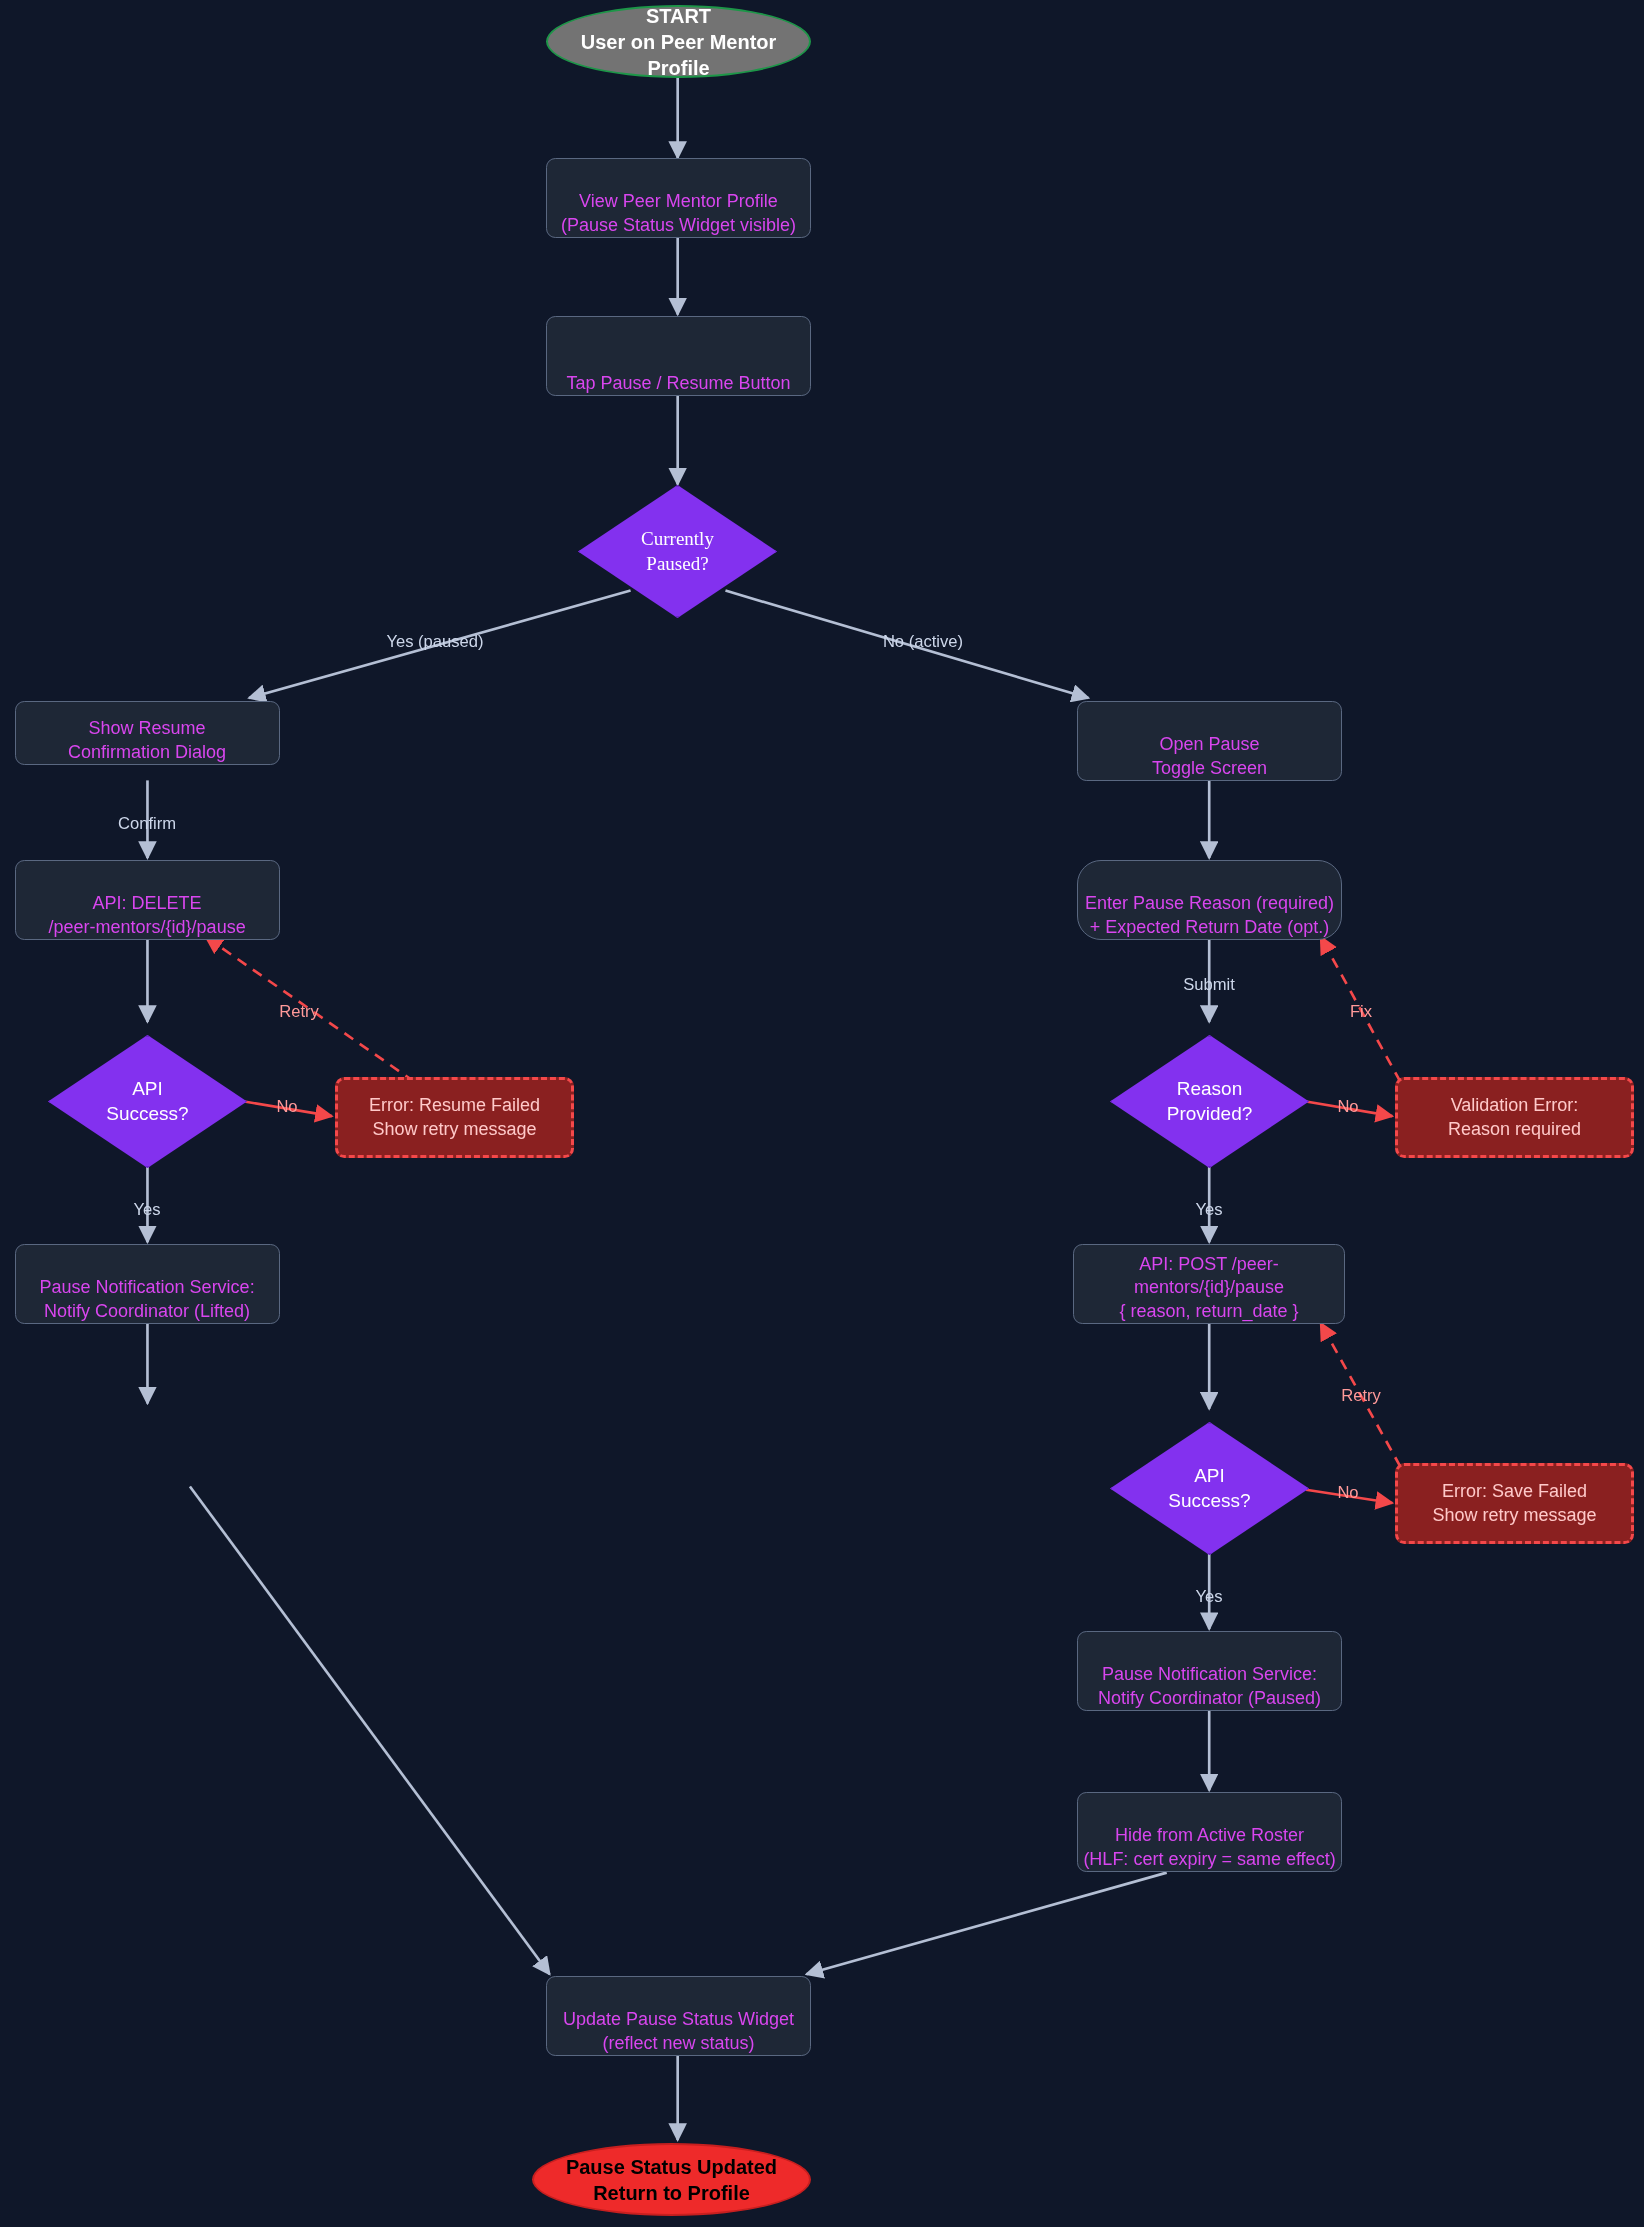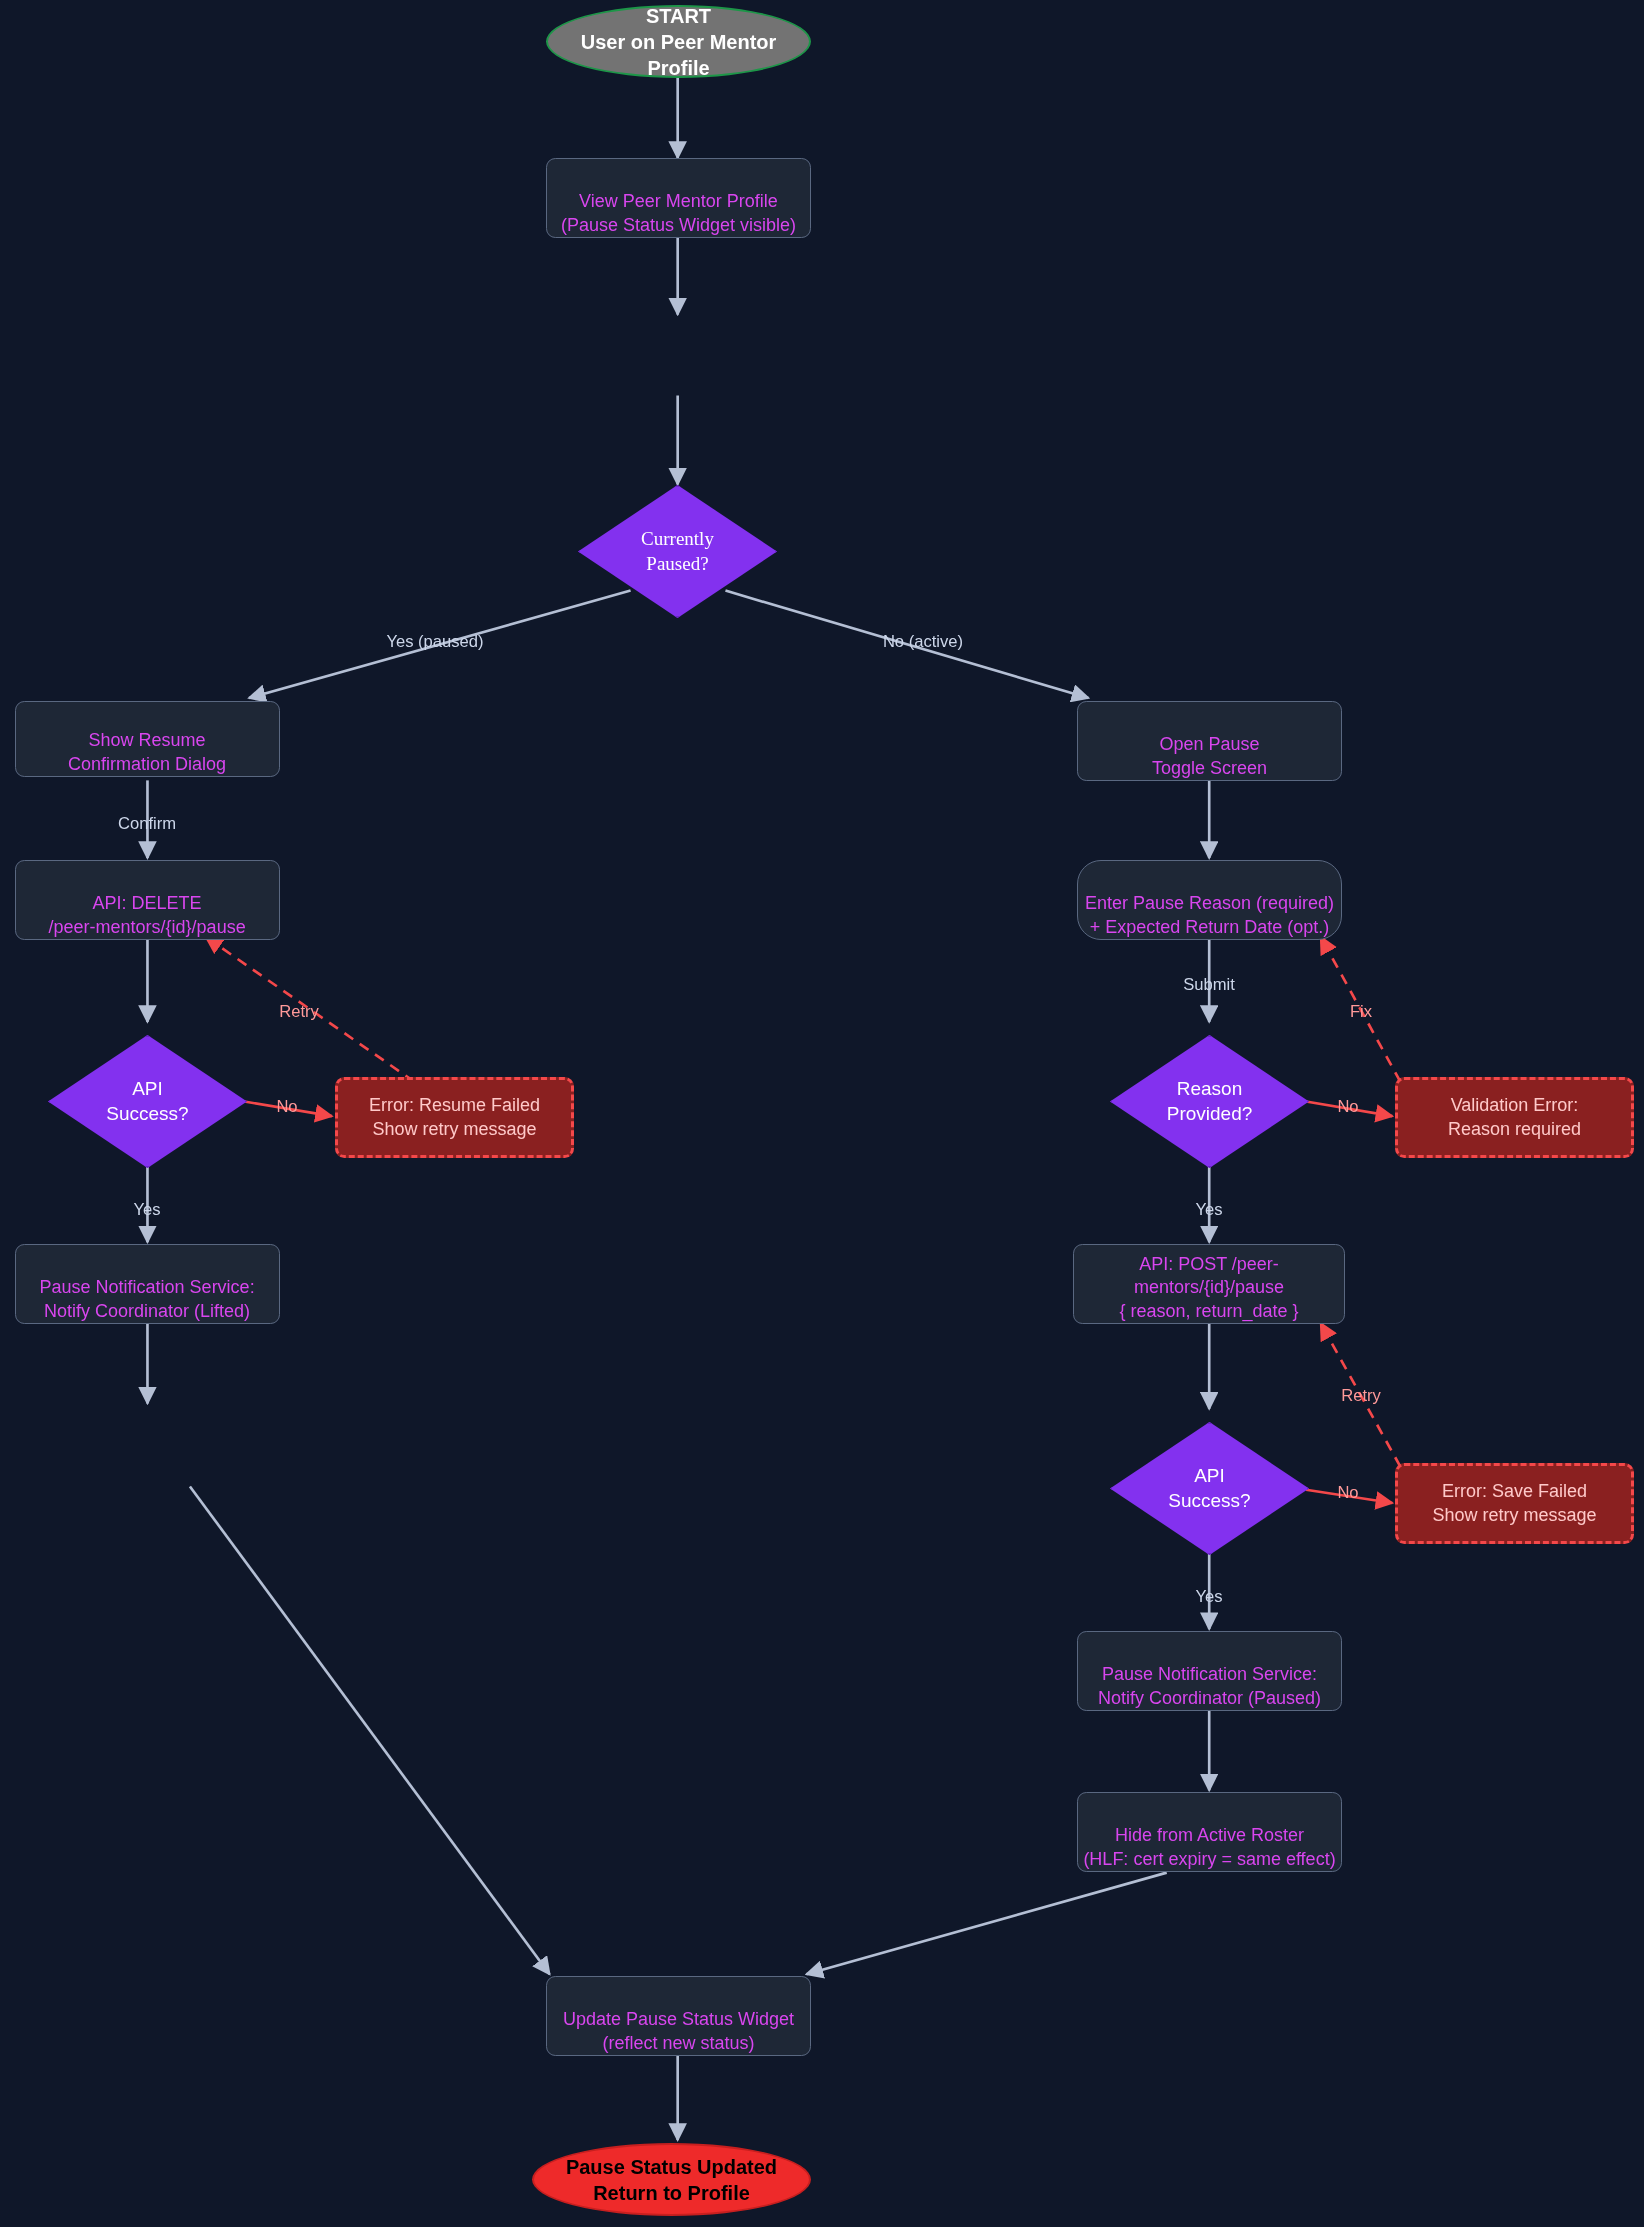--- a/index.html
+++ b/index.html
@@ -179,28 +179,31 @@
   <div class="node n-start" style="left:546px; top:5.3px; width:265px; height:73px;">
     <span class="label">START
 User on Peer Mentor Profile</span>
   </div>
 
   <div class="node n-process" style="left:546px; top:158px; width:265px; height:80px;">
     <span class="label">View Peer Mentor Profile
 (Pause Status Widget visible)</span>
   </div>
 
+  <div class="node n-process" style="left:546px; top:316px; width:265px; height:80px;">
+    <span class="label">Tap Pause / Resume Button</span>
+  </div>
 
   <div class="node n-decision" style="left:578px; top:485px; width:199px; height:133px;font-family:Liberation Serif, serif;">
     <span class="dia"></span>
     <span class="label">Currently
 Paused?</span>
   </div>
 
-  <div class="node n-process" style="left:14.6px; top:701px; width:265px; height:76px;">
+  <div class="node n-process" style="left:14.6px; top:701px; width:265px; height:64px;">
     <span class="label">Show Resume
 Confirmation Dialog</span>
   </div>
 
   <div class="node n-process" style="left:14.6px; top:860px; width:265px; height:80px;">
     <span class="label">API: DELETE
 /peer-mentors/{id}/pause</span>
   </div>
 
   <div class="node n-decision" style="left:48px; top:1035px; width:199px; height:133px;">

